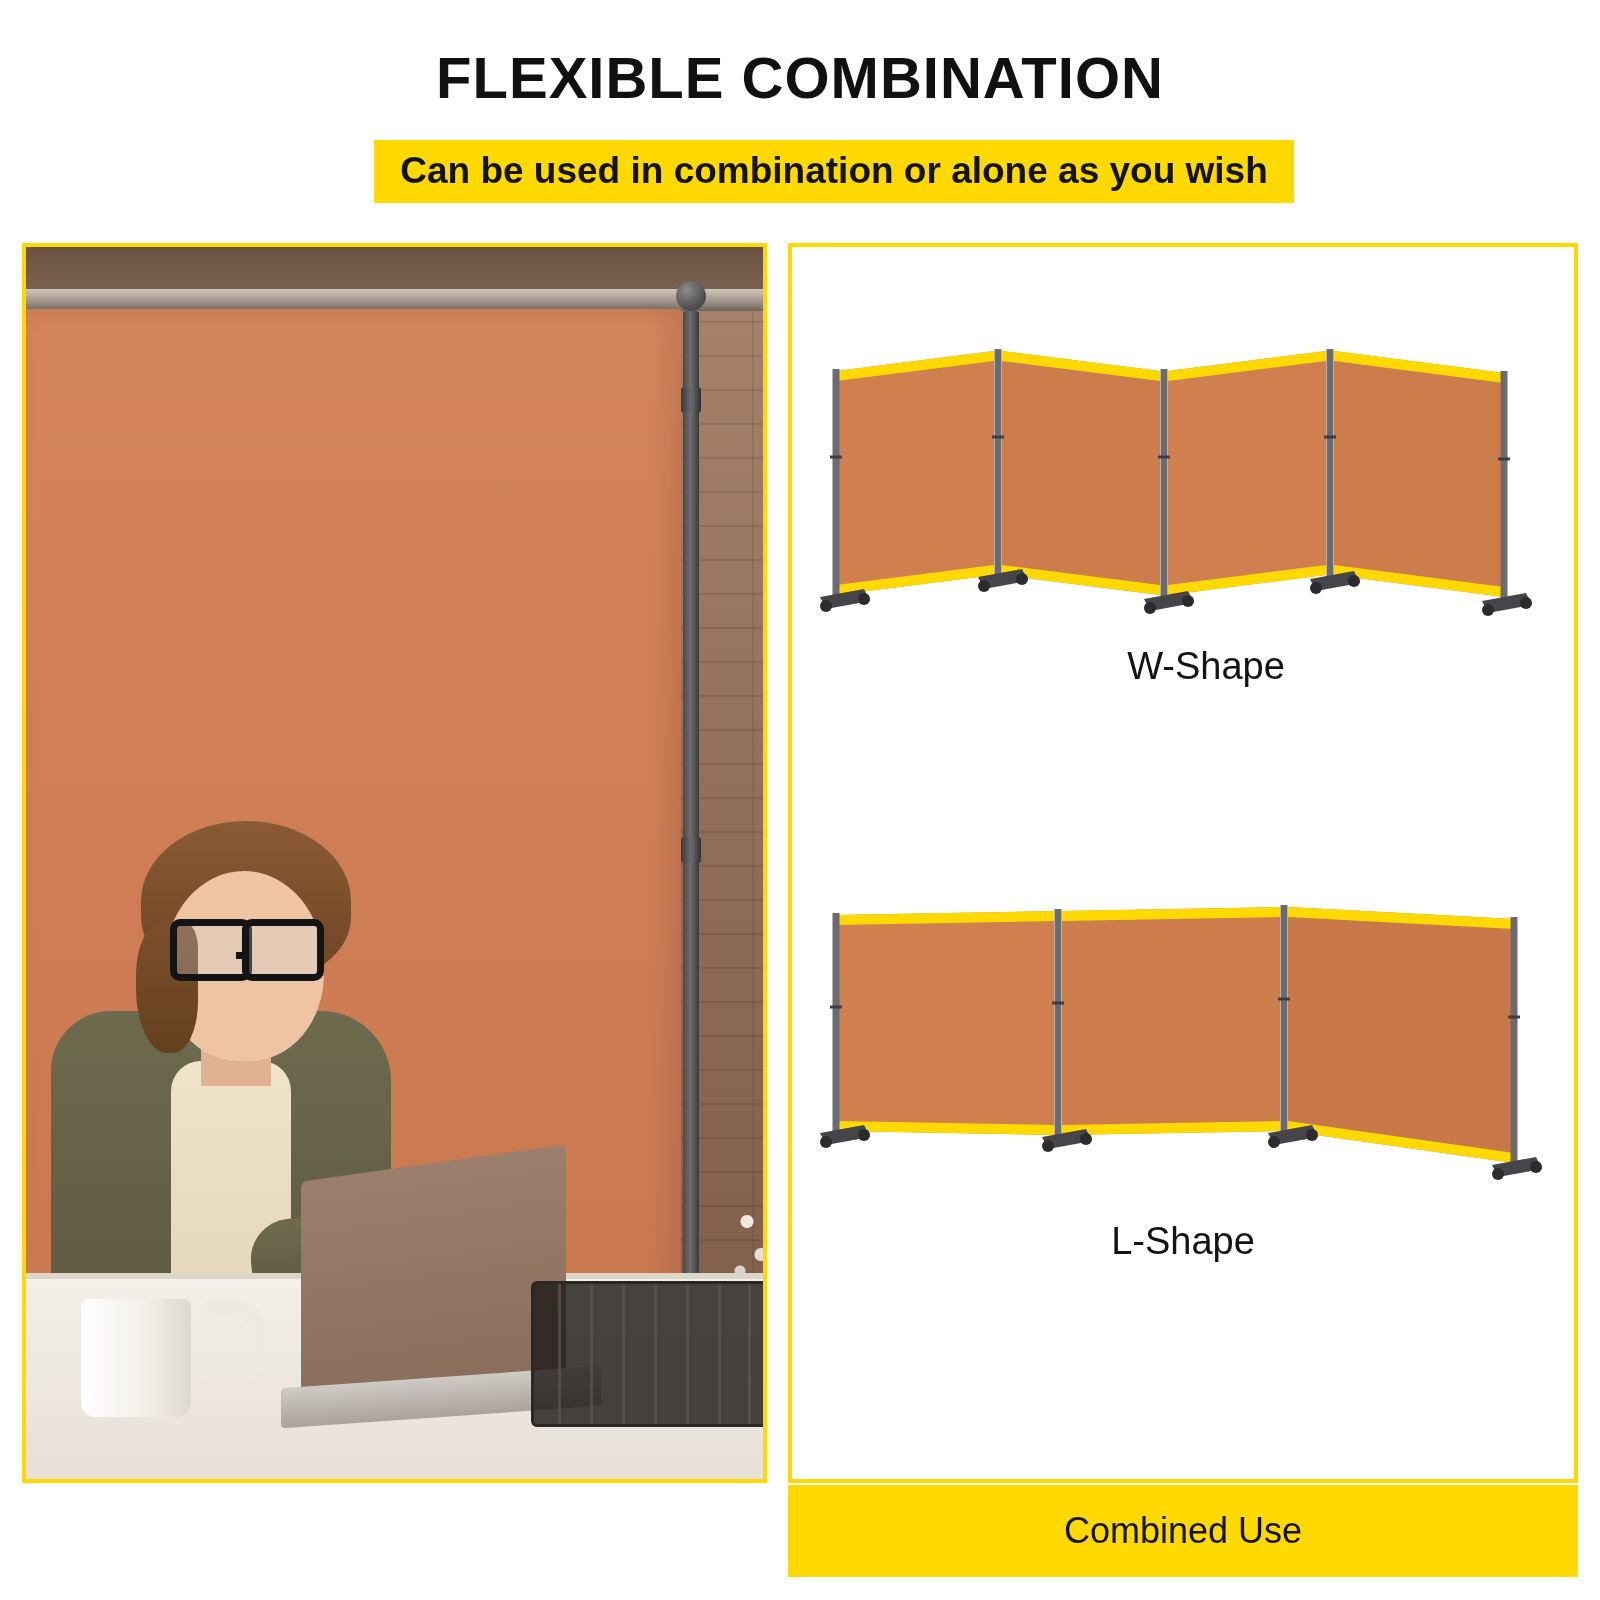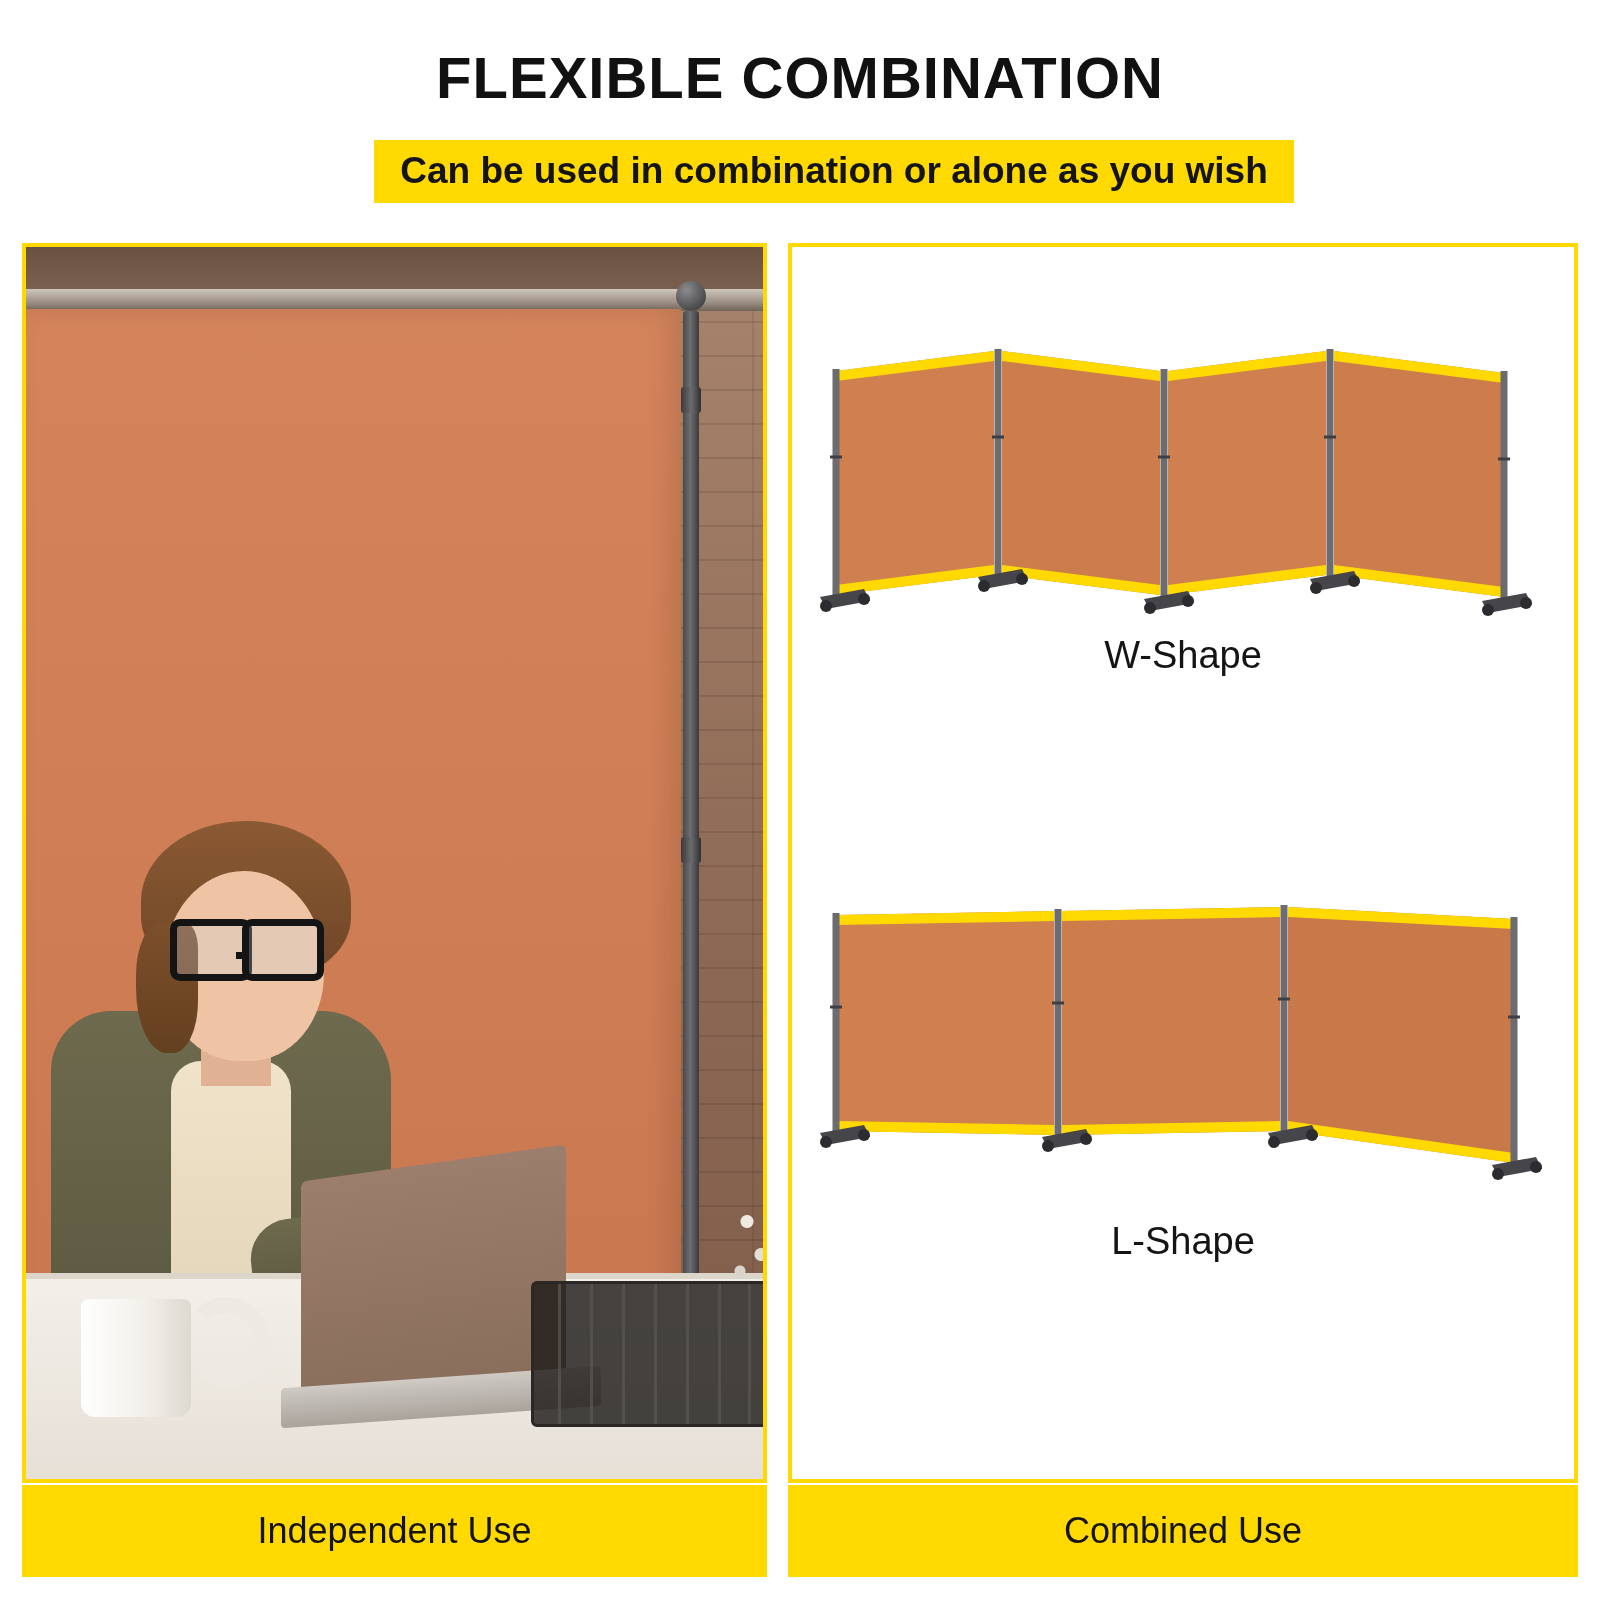--- a/index.html
+++ b/index.html
@@ -412,21 +412,21 @@
           <circle cx="208" cy="272" r="6"></circle>
         <circle cx="336" cy="301" r="6"></circle>
           <circle cx="374" cy="294" r="6"></circle>
         <circle cx="502" cy="281" r="6"></circle>
           <circle cx="540" cy="274" r="6"></circle>
         <circle cx="674" cy="303" r="6"></circle>
           <circle cx="712" cy="296" r="6"></circle>
       </g>
     </svg>
 
-    <div class="diagram-label" style="top:387px;">W-Shape</div>
+    <div class="diagram-label" style="top:398px;padding-left:23px;">W-Shape</div>
 
     <svg class="shape-svg" style="left:22px; top:620px;" width="746" height="330" viewBox="0 0 746 330">
 
       <polygon points="22,48 240,44 240,268 22,264" fill="#d0804f"></polygon>
       <polygon points="22,48 240,44 240,54 22,58" fill="#FFD900"></polygon>
       <polygon points="22,254 240,258 240,268 22,264" fill="#FFD900"></polygon>
 
       <polygon points="248,44 466,40 466,264 248,268" fill="#cd7c4c"></polygon>
       <polygon points="248,44 466,40 466,50 248,54" fill="#FFD900"></polygon>
       <polygon points="248,258 466,254 466,264 248,268" fill="#FFD900"></polygon>
@@ -462,16 +462,15 @@
         <circle cx="460" cy="275" r="6"></circle>
           <circle cx="498" cy="268" r="6"></circle>
         <circle cx="684" cy="307" r="6"></circle>
           <circle cx="722" cy="300" r="6"></circle>
       </g>
     </svg>
 
     <div class="diagram-label" style="top:962px;margin-top:11px;">L-Shape</div>
   </div>
 
-  <div class="caption caption-left">Independent Use</div>
   <div class="caption caption-right">Combined Use</div>
 
 </div>
 
 </body></html>

